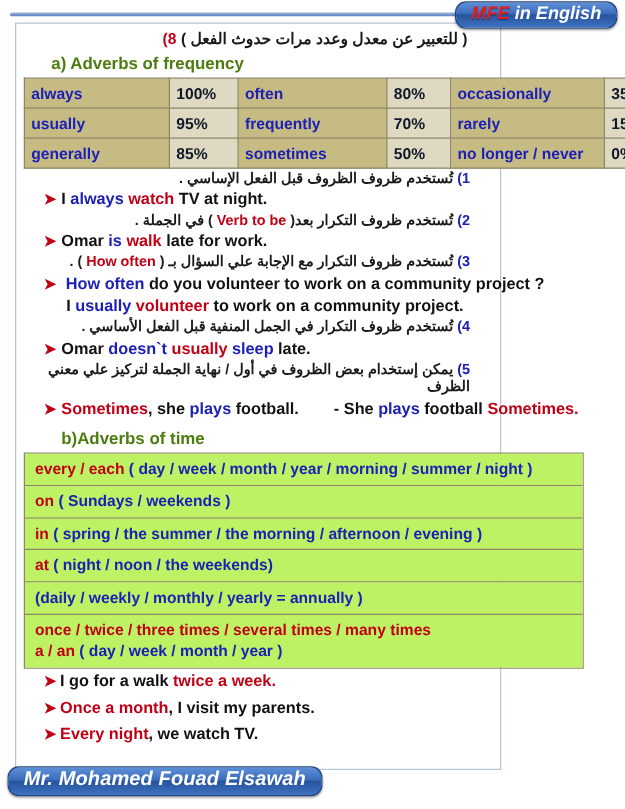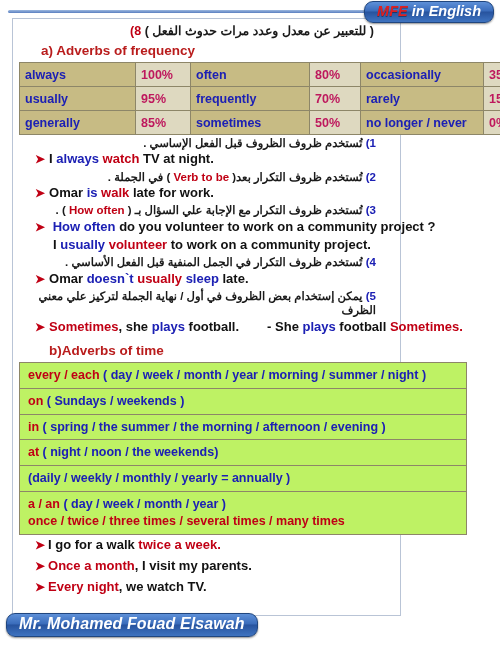--- a/index.html
+++ b/index.html
@@ -86,21 +86,21 @@
     direction: rtl;
     padding: 2px 6px 0 0;
     color: #1a1a1a;
     min-height: 17px;
   }
   .title-line .num { color: #c00014; margin-left: 6px; }
 
   .sec-head {
     font-size: 13.5px;
     font-weight: bold;
-    color: #b91c1c;
+    color: #4d7c0f;
     padding: 3px 0 4px 22px;
   }
   .sec-head.b { padding-top: 7px; padding-left: 30px; }
 
   
   table.freq {
     border-collapse: collapse;
     margin: 0 auto;
     width: 448px;
     table-layout: fixed;
@@ -113,21 +113,21 @@
     font-weight: bold;
     vertical-align: middle;
   }
   td.adv {
     background: #c7bb84;
     color: #1c20b4;
     font-size: 13px;
   }
   td.pct {
     background: #ded9c0;
-    color: #be185d;
+    color: #0f172a;
     font-size: 11px;
     font-weight: bold;
   }
 
   
   .rule-ar {
     text-align: right;
     direction: rtl;
     font-size: 11.5px;
     font-weight: bold;
@@ -274,22 +274,22 @@
     <div class="time-row">
       <span class="red">in</span><span class="blue"> ( spring / the summer  / the morning / afternoon / evening )</span>
     </div>
     <div class="time-row">
       <span class="red">at</span><span class="blue"> ( night / noon  / the weekends)</span>
     </div>
     <div class="time-row">
       <span class="blue">(daily / weekly / monthly / yearly = annually )</span>
     </div>
     <div class="time-row">
+      <div><span class="red">once  / twice  / three times / several times / many times</span></div>
       <div><span class="red"> a / an</span><span class="blue"> ( day / week /  month / year )</span></div>
-      <div><span class="red">once  / twice  / three times / several times / many times</span></div>
     </div>
   </div>
 
   <div class="bottom-ex">
     <span class="arrow">➤</span><span class="black">I go for a walk </span><span class="red">twice a week.</span><span class="black"></span>
   </div>
   <div class="bottom-ex">
     <span class="arrow">➤</span><span class="black"></span><span class="red">Once a month</span><span class="black">, I visit my parents.</span>
   </div>
   <div class="bottom-ex">

